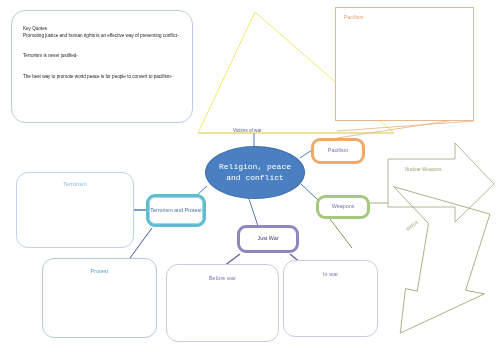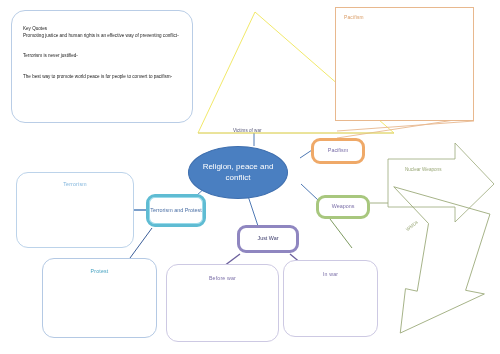--- a/index.html
+++ b/index.html
@@ -71,28 +71,29 @@
     left:335px;top:7px;width:139px;height:114px;
     border:1px solid #e8b88e;border-radius:0;
   }
   #pacifism-box .box-label{
     top:7px;left:8px;right:auto;text-align:left;
     color:#d99a62;font-size:4.8px;
   }
 
   
   #central-node{
-    left:188px;top:146px;width:100px;height:53px;
+    left:205px;top:146px;width:100px;height:53px;
     background:#4a7fc1;
     border:1px solid #3f6fae;
     border-radius:50%;
     color:#ffffff;
     font-size:8px;line-height:10.5px;
     padding:0 9px;
     box-shadow:0 0 0 0 transparent;
+    font-family:Liberation Mono, monospace;
   }
 
   
   .midnode{
     border-radius:9px;
     font-size:5.4px;line-height:7.4px;
   }
   #terr-protest-node{
     left:146px;top:194px;width:60px;height:33px;
     border:3px solid #5fbcd3;

